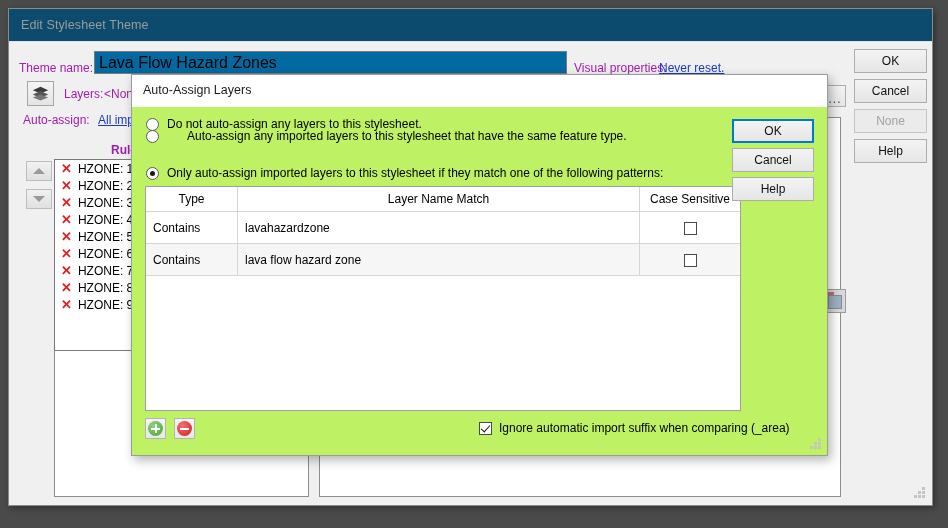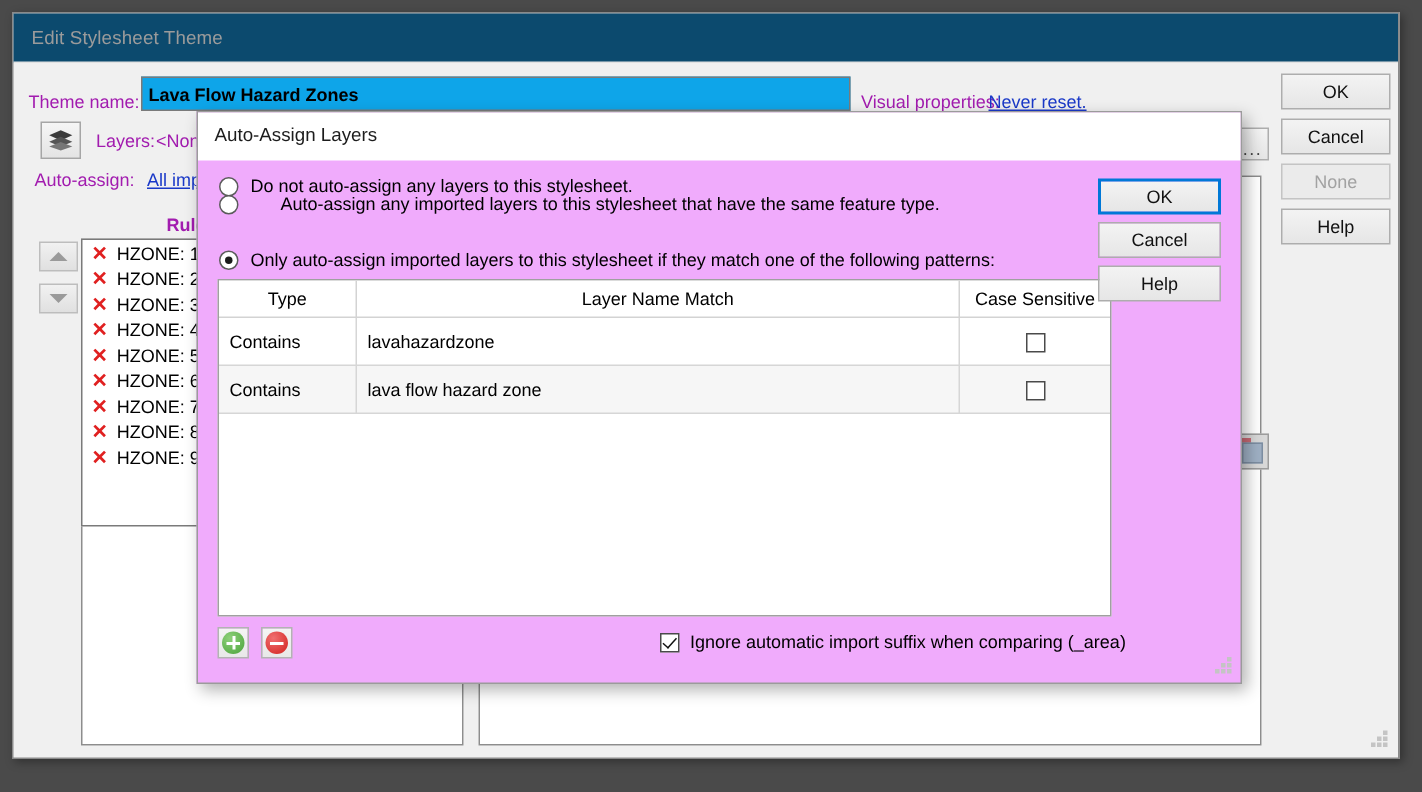--- a/index.html
+++ b/index.html
@@ -54,30 +54,29 @@
   .label {
     position: absolute;
     font-size: 12px;
     color: #a21caf;
     white-space: nowrap;
   }
   .bold-label { font-weight: bold; margin-left: 40px; }
 
   .textfield {
     position: absolute;
-    background: #0ea5e9;
+    background: #0369a1;
     border: 1px solid #7a7a7a;
     box-sizing: border-box;
-    font-size: 12px;
+    font-size: 16px;
     padding: 2px 4px;
     line-height: 18px;
     color: #000;
     white-space: nowrap;
     overflow: hidden;
-    font-weight: bold;
   }
 
   .link {
     position: absolute;
     color: #1a39c8;
     text-decoration: underline;
     font-size: 12px;
     white-space: nowrap;
     cursor: pointer;
   }
@@ -160,21 +159,21 @@
     box-sizing: border-box;
   }
 
   
   .dialog {
     position: absolute;
     left: 131px;
     top: 74px;
     width: 697px;
     height: 382px;
-    background: #f0abfc;
+    background: #bef264;
     border: 1px solid #9b9b9b;
     box-sizing: border-box;
     box-shadow: 3px 4px 10px rgba(0,0,0,0.30);
   }
   .dlg-titlebar {
     position: absolute;
     left: 0; top: 0;
     width: 100%;
     height: 32px;
     background: #ffffff;
@@ -298,20 +297,21 @@
   .circ .bar-h, .circ .bar-v { position: absolute; background: #fff; }
   .circ .bar-h { width: 9px; height: 2px; }
   .circ .bar-v { width: 2px; height: 9px; }
 
   .chk-row {
     position: absolute;
     display: flex;
     align-items: center;
     font-size: 12px;
     white-space: nowrap;
+    margin-left: 39px;
   }
   .chk-row .chk { margin-right: 7px; flex: 0 0 auto; }
 
   
   .grip { position: absolute; width: 12px; height: 12px; }
   .grip i {
     position: absolute;
     width: 3px; height: 3px;
     background: #c4c4c4;
   }

